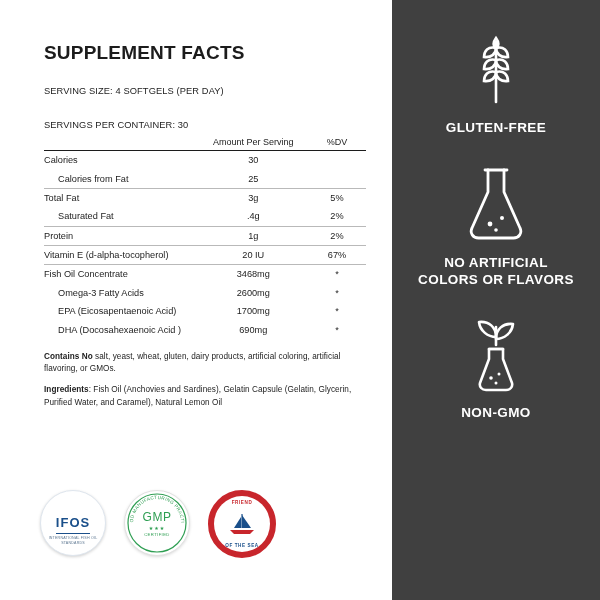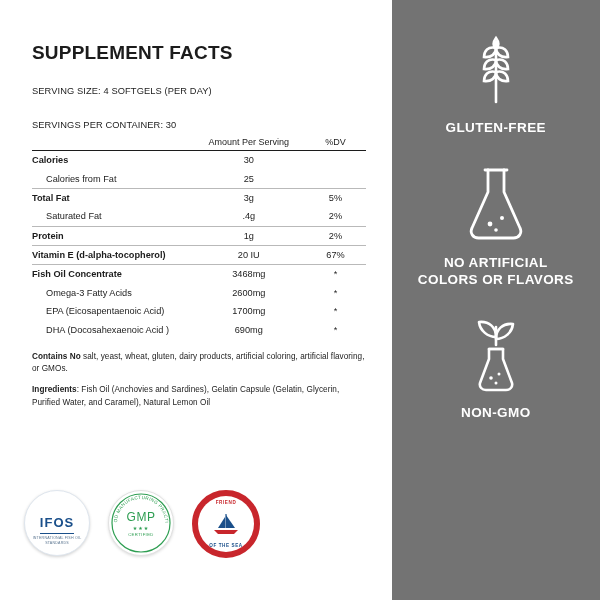--- a/index.html
+++ b/index.html
@@ -19,21 +19,21 @@
     height: 600px;
     display: flex;
   }
   
   .left-panel {
     position: relative;
     width: 426px;
     height: 600px;
     background: #ffffff;
     box-sizing: border-box;
-    padding: 30px 26px 0 32px;
+    padding: 30px 26px 0 44px;
   }
   .sf-title {
     font-size: 19px;
     font-weight: bold;
     letter-spacing: 0.2px;
     color: #1c1c1c;
     margin: 12px 0 7px 0;
   }
   .sf-serving {
     font-size: 9.3px;
@@ -57,42 +57,42 @@
   .col-dv   { width: 18%; text-align: center; }
   .hdr td {
     border-bottom: 1.6px solid #1c1c1c;
     padding-bottom: 3px;
     font-size: 9px;
   }
   .hdr .col-name { }
   .rule-row td {
     border-top: 0.9px solid #b9b9b9;
   }
-  .bold { font-weight: bold; }
+  .bold { font-weight: normal; }
   .indent { padding-left: 14px !important; }
   .footnote-box {
     margin-top: 7px;
     border: 0.9px solid #b9b9b9;
     padding: 6px 7px 6px 8px;
     font-size: 8.4px;
     color: #1c1c1c;
   }
   .ing-block {
     margin-top: 12px;
     font-size: 8.2px;
     line-height: 1.5;
     color: #1c1c1c;
     letter-spacing: 0.05px;
   }
   .ing-block p { margin: 0 0 9px 0; }
   .ing-block .lbl { font-weight: bold; }
   
   .badges {
     position: absolute;
-    left: 24px;
+    left: 40px;
     bottom: 42px;
     display: flex;
     gap: 18px;
   }
   .badge {
     width: 64px;
     height: 64px;
     border-radius: 50%;
     display: flex;
     align-items: center;
@@ -185,21 +185,21 @@
     font-size: 4.6px;
     font-weight: bold;
     color: #1a4f8a;
     letter-spacing: 0.6px;
   }
   
   .right-panel {
     position: relative;
     width: 230px;
     height: 600px;
-    background: #737373;
+    background: #404040;
     display: flex;
     flex-direction: column;
     align-items: center;
     justify-content: flex-start;
     padding-top: 32px;
     box-sizing: border-box;
   }
   .feature {
     display: flex;
     flex-direction: column;

